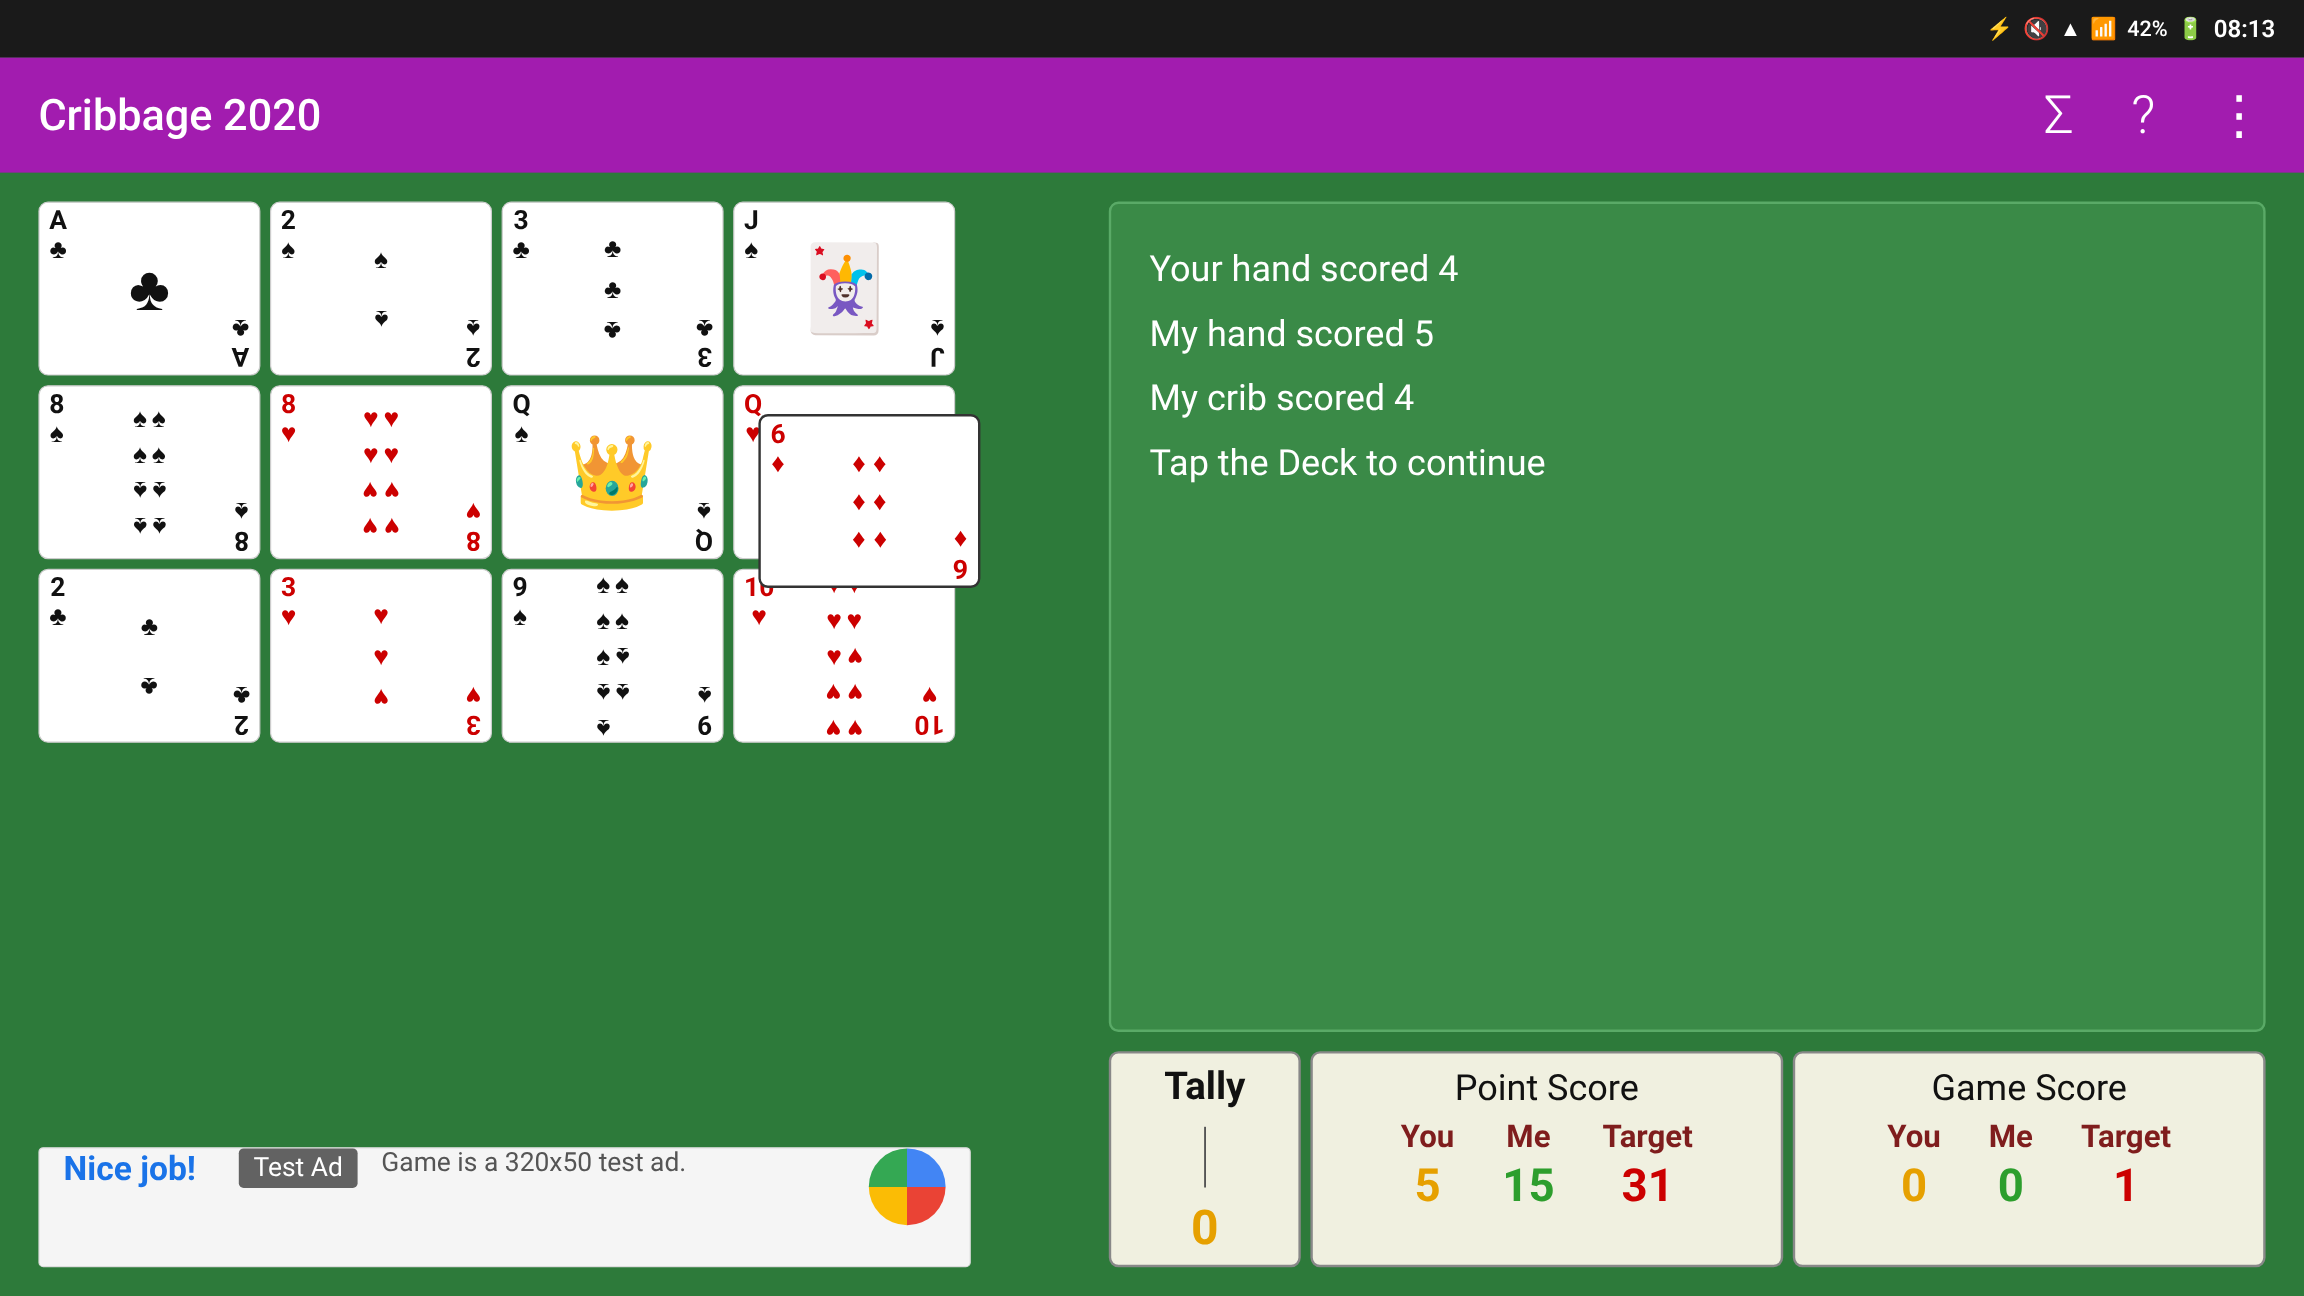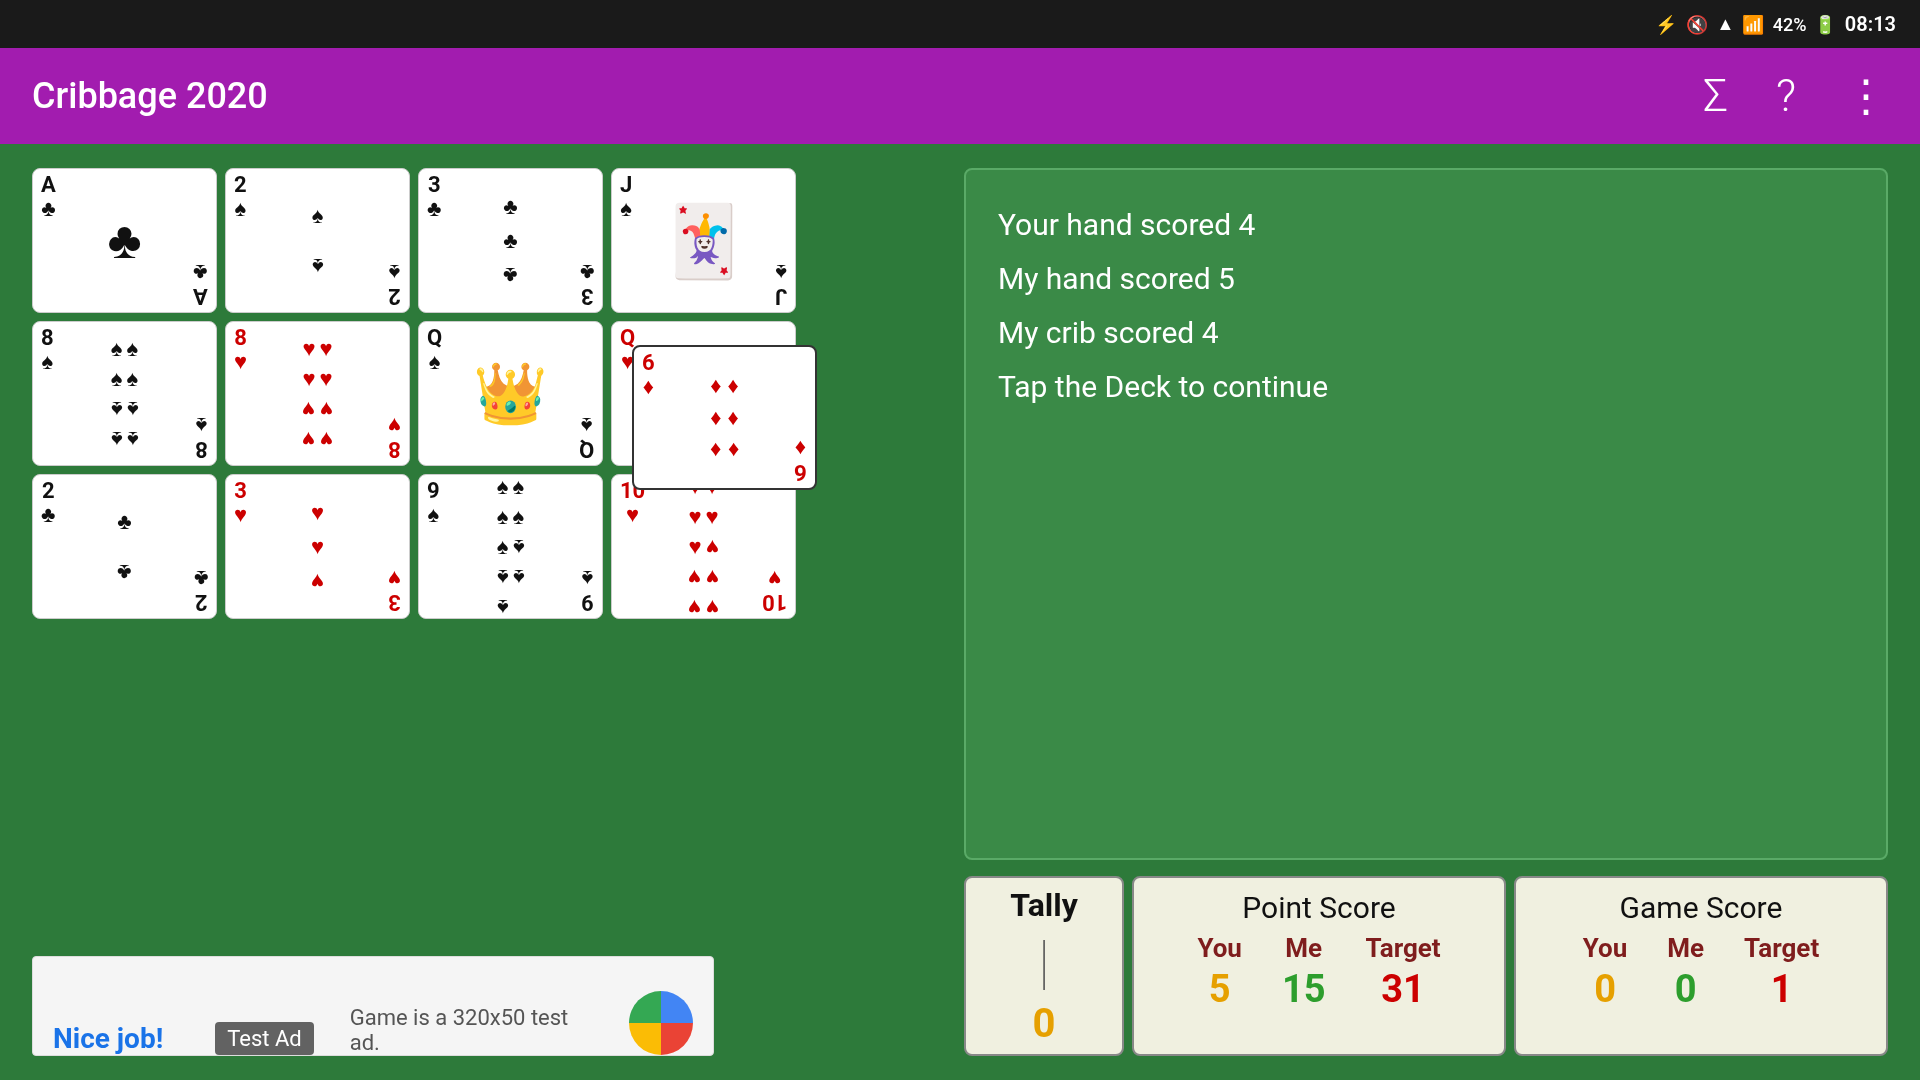--- a/index.html
+++ b/index.html
@@ -167,29 +167,29 @@
       align-items: center;
       justify-content: center;
       cursor: pointer;
       margin-left: 180px;
       margin-top: 16px;
     }
 
     
     #ad-banner {
       margin-top: auto;
-      width: 682px;
+      width: 777px;
       height: 100px;
       background: #f5f5f5;
       border: 1px solid #ddd;
       border-radius: 4px;
       display: flex;
-      align-items: flex-end;
+      align-items: flex-start;
       padding: 0 20px;
-      gap: 36px;
+      gap: 20px;
     }
     #ad-label {
       background: rgba(0,0,0,0.6);
       color: white;
       padding: 4px 12px;
       border-radius: 4px;
       font-size: 22px;
     }
     #ad-text {
       color: #555;
@@ -202,21 +202,20 @@
       font-weight: bold;
       margin-right: 16px;
     }
 
     
     #right-panel {
       flex: 1;
       display: flex;
       flex-direction: column;
       gap: 16px;
-      margin-left: 40px;
     }
 
     
     #score-message {
       background: #3a8a47;
       border: 2px solid #5aaa67;
       border-radius: 8px;
       padding: 28px 32px;
       flex: 1;
     }

